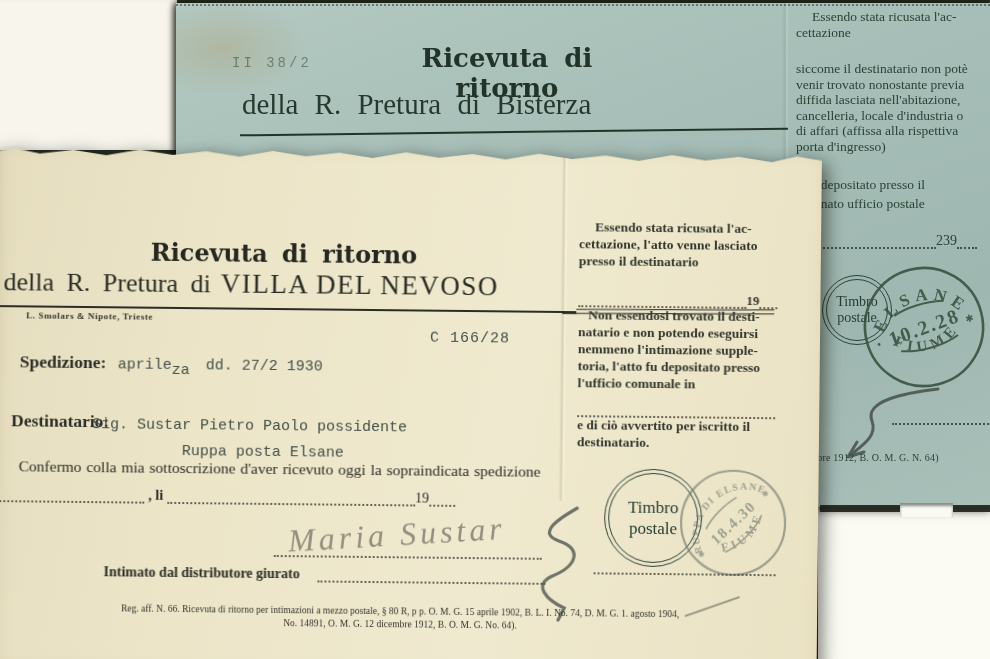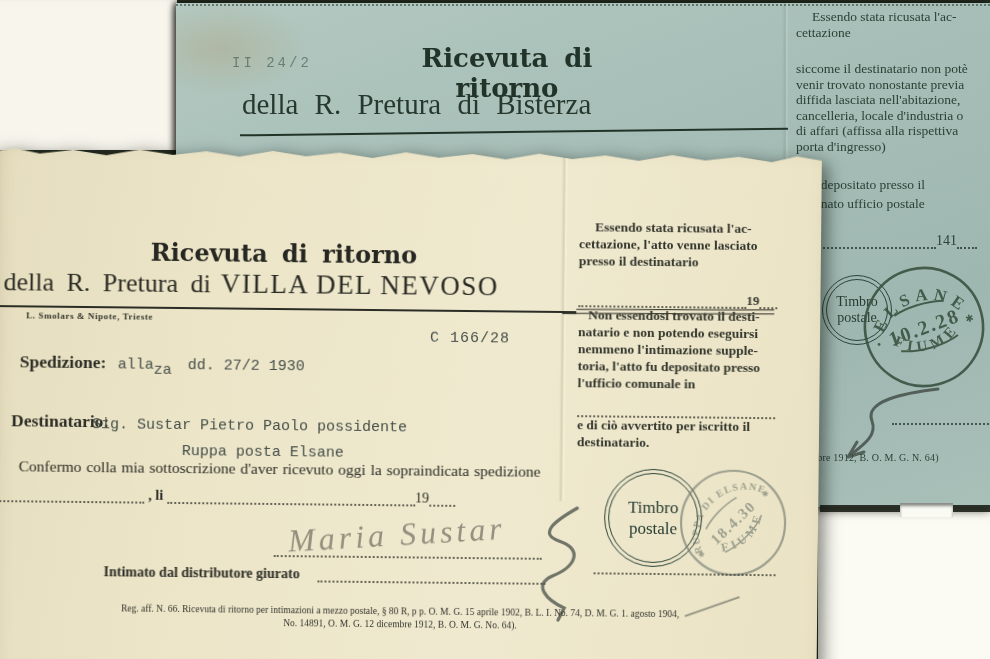--- a/index.html
+++ b/index.html
@@ -118,39 +118,39 @@
 
 <div class="page">
 
   <div class="abs sheet-tl"></div>
   <div class="abs sheet-br"></div>
 
   <div class="abs blue-doc">
     <div class="abs perf-top"></div>
     <div class="abs fold"></div>
 
-    <div class="abs b-ref">II 24/2</div>
+    <div class="abs b-ref">II 38/2</div>
     <div class="abs b-title">Ricevuta di ritorno</div>
     <div class="abs b-sub">della R. Pretura di Bisterza</div>
     <div class="abs b-rule"></div>
 
     <div class="abs b-col">
       <p class="b-p1 preline">Essendo stata ricusata l'ac-
 cettazione</p>
       <p class="b-p2 preline">siccome il destinatario non potè
 venir trovato nonostante previa
 diffida lasciata nell'abitazione,
 cancelleria, locale d'industria o
 di affari (affissa alla rispettiva
 porta d'ingresso)</p>
       <p class="b-p3 preline">o fu depositato presso il
 osegnato ufficio postale</p>
       <div class="b-yearline">
         <span class="dots d1"></span>
-        <span>141</span>
+        <span>239</span>
         <span class="dots d2"></span>
       </div>
     </div>
 
     <div class="abs timbro timbro-b preline">Timbro
 postale</div>
 
     <svg class="abs stamp-b" width="128" height="128" viewBox="0 0 128 128">
       <circle cx="64" cy="64" r="59" fill="none" stroke="#37503f" stroke-width="2.6"></circle>
       <path id="arcBT" d="M 17,76 A 48,48 0 0 1 111,76" fill="none"></path>
@@ -189,21 +189,21 @@
       <div class="abs c-sub">
         <span class="pre">della R. Pretura di</span><span class="place">VILLA DEL NEVOSO</span>
       </div>
       <div class="abs c-rule"></div>
       <div class="abs c-rule2"></div>
       <div class="abs c-printer">L. Smolars &amp; Nipote, Trieste</div>
       <div class="abs typed c-file">C 166/28</div>
 
       <div class="abs c-label l-sped">Spedizione:</div>
       <div class="abs typed v-sped">
-        <span>alla</span><span class="sub">za</span><span class="part-b">dd. 27/2 1930</span>
+        <span>aprile</span><span class="sub">za</span><span class="part-b">dd. 27/2 1930</span>
       </div>
 
       <div class="abs c-label l-dest">Destinatario:</div>
       <div class="abs typed v-dest">Sig. Sustar Pietro Paolo  possidente</div>
       <div class="abs typed v-dest2">Ruppa posta Elsane</div>
 
       <div class="abs c-confirm">Confermo colla mia sottoscrizione d'aver ricevuto oggi la sopraindicata spedizione</div>
 
       <div class="abs c-liline">
         <span class="cdots d1"></span>

